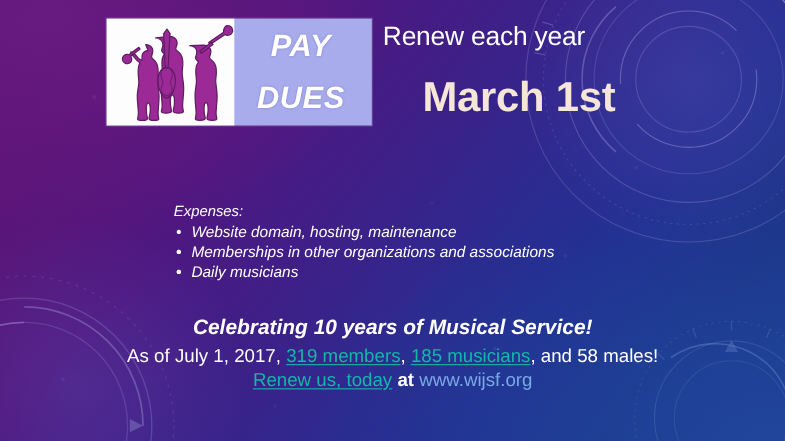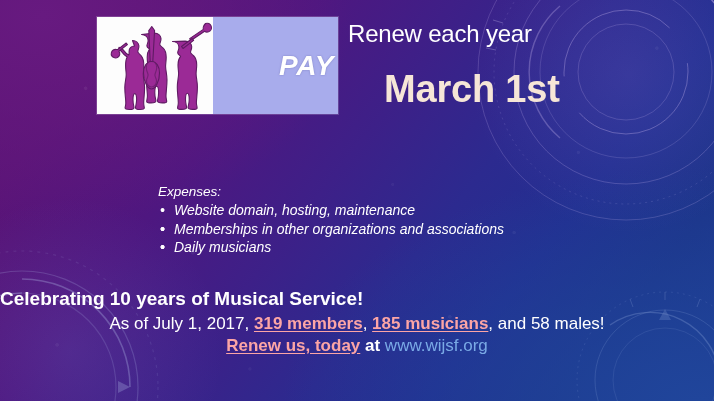--- a/index.html
+++ b/index.html
@@ -81,21 +81,21 @@
     width: 116px; height: 100%;
     background: #fdfdfd;
     position: relative;
     flex: 0 0 auto;
   }
   .logo-art svg { position: absolute; left: 0; top: 0; width: 100%; height: 100%; }
   .logo-words {
     flex: 1 1 auto;
     display: flex;
     flex-direction: column;
-    align-items: flex-end;
+    align-items: center;
     justify-content: center;
     gap: 17px;
     padding-right: 4px;
   }
   .logo-words span {
     font-family: "Liberation Sans", sans-serif;
     font-style: italic;
     font-weight: bold;
     font-size: 28px;
     line-height: 1.06;
@@ -161,23 +161,24 @@
     position: absolute;
     left: 2px; top: 0;
     font-size: 14px;
   }
 
   
   #celebrate {
     position: absolute;
     left: 0; top: 288px;
     width: 714px;
-    text-align: left;
+    text-align: center;
     font-size: 19px;
     font-weight: bold;
+    font-style: italic;
     color: #ffffff;
   }
   #stats-line {
     position: absolute;
     left: 0; top: 314px;
     width: 714px;
     text-align: center;
     font-size: 17px;
     color: #ffffff;
     white-space: nowrap;
@@ -185,24 +186,23 @@
   #join-line {
     position: absolute;
     left: 0; top: 336px;
     width: 714px;
     text-align: center;
     font-size: 17px;
     color: #ffffff;
     white-space: nowrap;
   }
   .lnk {
-    color: #fca5a5;
+    color: #14b8a6;
     text-decoration: underline;
     text-underline-offset: 2px;
-    font-weight: bold;
   }
   .lnk-plain {
     color: #7aaae6;
     text-decoration: none;
   }
   #join-line .at { font-weight: bold; color: #ffffff; }
 </style>
 </head>
 <body>
 
@@ -306,20 +306,21 @@
                    -1.6-1.6-3.3-2.3-3.3-3.7 0-1.5 1.4-3.1 1.2-5.8-.2-3-2.8-5.4-6.4-5.4z" transform="translate(-22 0)"></path>
 
           <path d="M108.5 6.5c2.3-.9 4.9 .3 5.7 2.6 .9 2.3-.3 4.8-2.6 5.7-1.4 .5-2.9 .3-4-.5
                    l-13.6 9.2-1.3-1.9 13.6-9.2c-.3-1.9 .5-4.3 2.2-5.9z"></path>
           <path d="M95.2 21.5 L84.5 29.5 L86 31.5 L96.6 23.4 Z"></path>
         </g>
       </svg>
     </div>
     <div class="logo-words">
       <span>PAY</span>
+      <span>DUES</span>
     </div>
   </div>
 
   <div id="renew-line">Renew each year</div>
   <div id="date-line">March 1st</div>
 
 
   <div id="expenses">
     <div id="expenses-title">Expenses:</div>
     <ul id="expense-list">

